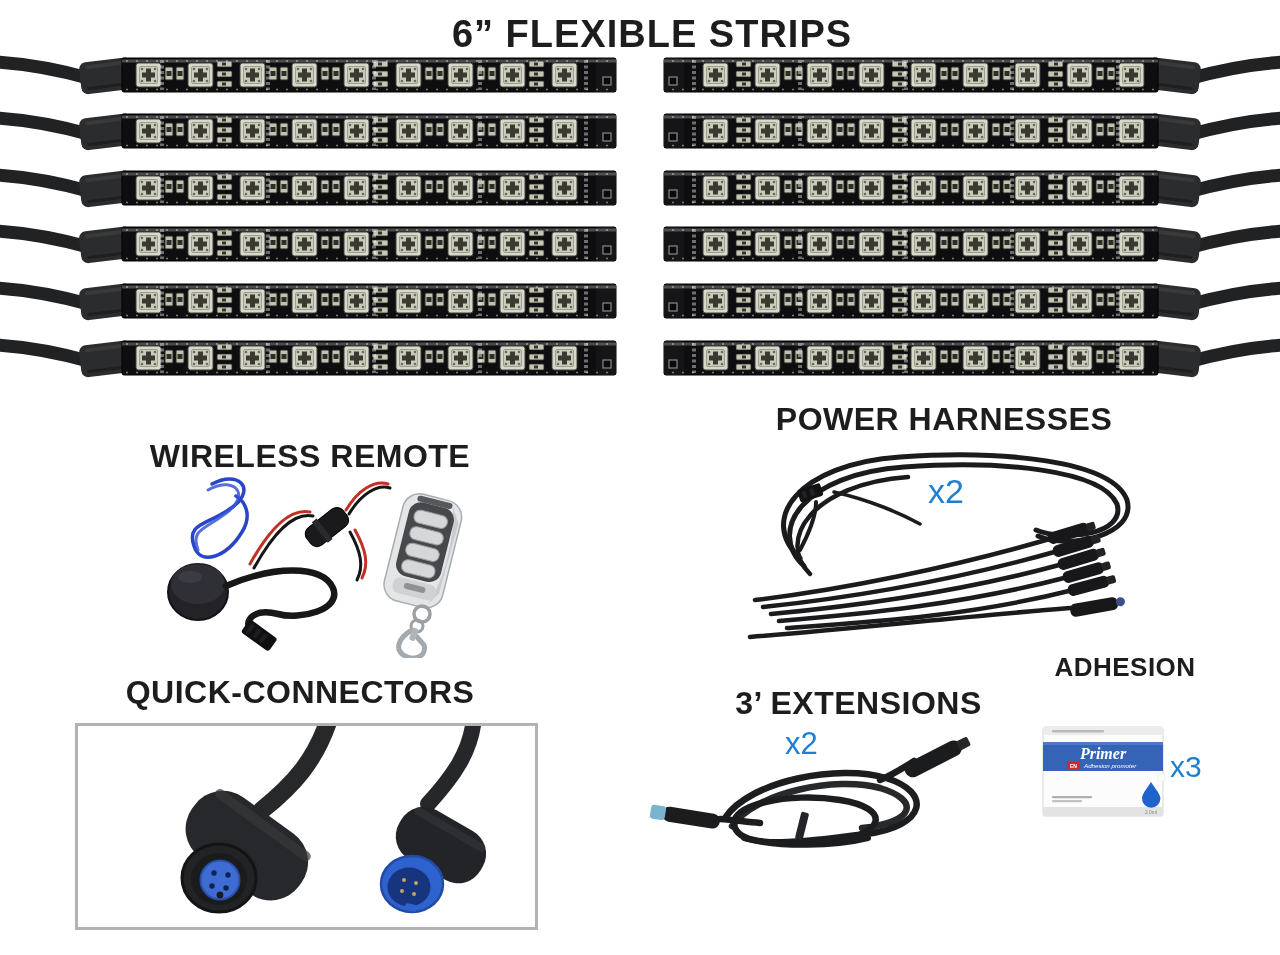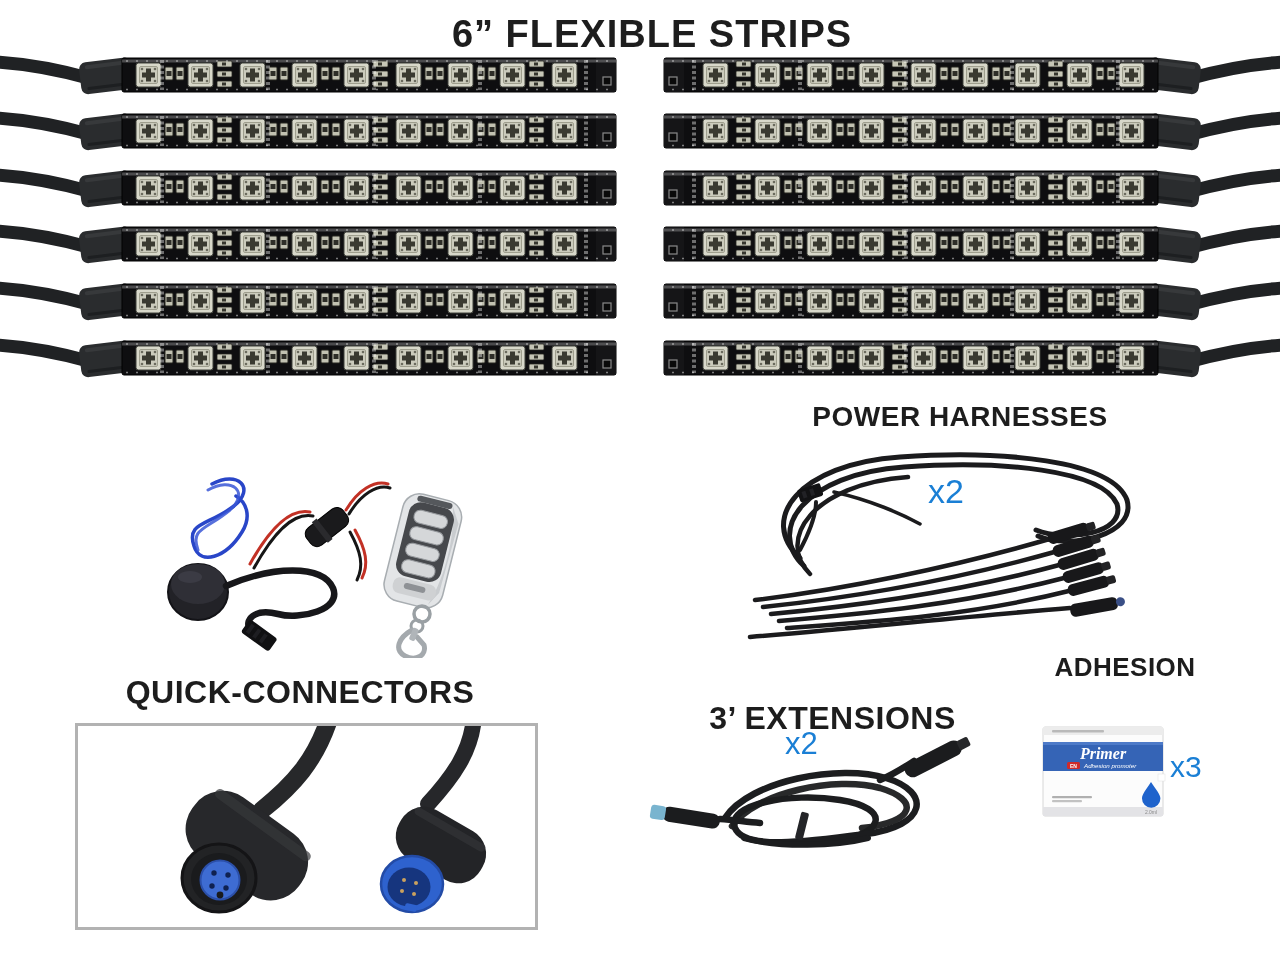--- a/index.html
+++ b/index.html
@@ -8,23 +8,23 @@
     font-family:"Liberation Sans",sans-serif;
     padding-left:24px;
   }
   .hd{
     position:absolute;font-weight:bold;color:#1d1d1d;text-align:center;
     letter-spacing:.5px;line-height:1.16;white-space:nowrap;
   }
   .hd2{white-space:normal;}
   #main-title{left:0;right:0;top:12px;font-size:38px;letter-spacing:1px;}
   #cb-title{left:30px;top:399px;width:560px;font-size:32px;line-height:38px;}
-  #ph-title{left:730px;top:401px;width:460px;font-size:28px;}
+  #ph-title{left:714px;top:401px;width:460px;font-size:32px;}
   #qc-title{left:55px;top:674px;width:490px;font-size:32px;}
-  #ex-title{left:625px;top:685px;width:415px;font-size:32px;margin-top:15px;}
+  #ex-title{left:651px;top:685px;width:415px;font-size:32px;}
   #ap-title{left:1005px;top:651px;width:240px;font-size:26px;line-height:32px;}
   .qty{position:absolute;font-weight:normal;color:#1a7fd5;}
   #ph-qty{left:928px;top:472px;font-size:34px;}
   #ex-qty{left:785px;top:726px;font-size:31px;}
   #ap-qty{left:1170px;top:750px;font-size:30px;}
   .strip{position:absolute;width:640px;height:46px;}
   .g{position:absolute;}
   #qc-box{
     position:absolute;left:75px;top:723px;width:457px;height:201px;
     border:3px solid #b2b2b2;background:#fff;
@@ -130,20 +130,21 @@
       </svg></div>
   <div class="strip" style="left:640px;top:278px"><svg width="640" height="46">
         <use href="#stripg" xlink:href="#stripg" transform="translate(640 0) scale(-1 1)"></use>
       </svg></div>
   <div class="strip" style="left:640px;top:335px"><svg width="640" height="46">
         <use href="#stripg" xlink:href="#stripg" transform="translate(640 0) scale(-1 1)"></use>
       </svg></div>
 
   <div id="cb-title" class="hd hd2">
     <br>
+    <span>WIRELESS REMOTE</span>
   </div>
   <svg class="g" style="left:150px;top:468px" width="340" height="190" viewBox="0 0 340 190">
 
     <path d="M 62 16 C 88 2, 106 20, 84 38 C 58 58, 36 54, 44 78 C 50 98, 76 90, 92 64 C 102 48, 96 34, 86 28" stroke="#2946c8" stroke-width="3.5" fill="none" stroke-linecap="round"></path>
     <path d="M 58 22 C 82 8, 100 24, 80 42 C 56 62, 40 60, 48 82" stroke="#3a57d6" stroke-width="3" fill="none" opacity="0.85" stroke-linecap="round"></path>
 
     <path d="M 100 96 C 120 60, 140 40, 160 44" stroke="#c23125" stroke-width="3" fill="none" stroke-linecap="round"></path>
     <path d="M 104 100 C 124 64, 143 44, 163 48" stroke="#161616" stroke-width="3" fill="none" stroke-linecap="round"></path>
     <g transform="rotate(-38 178 62)">
       <rect x="156" y="48" width="46" height="22" rx="8" fill="#1a1a1c" stroke="#000"></rect>

